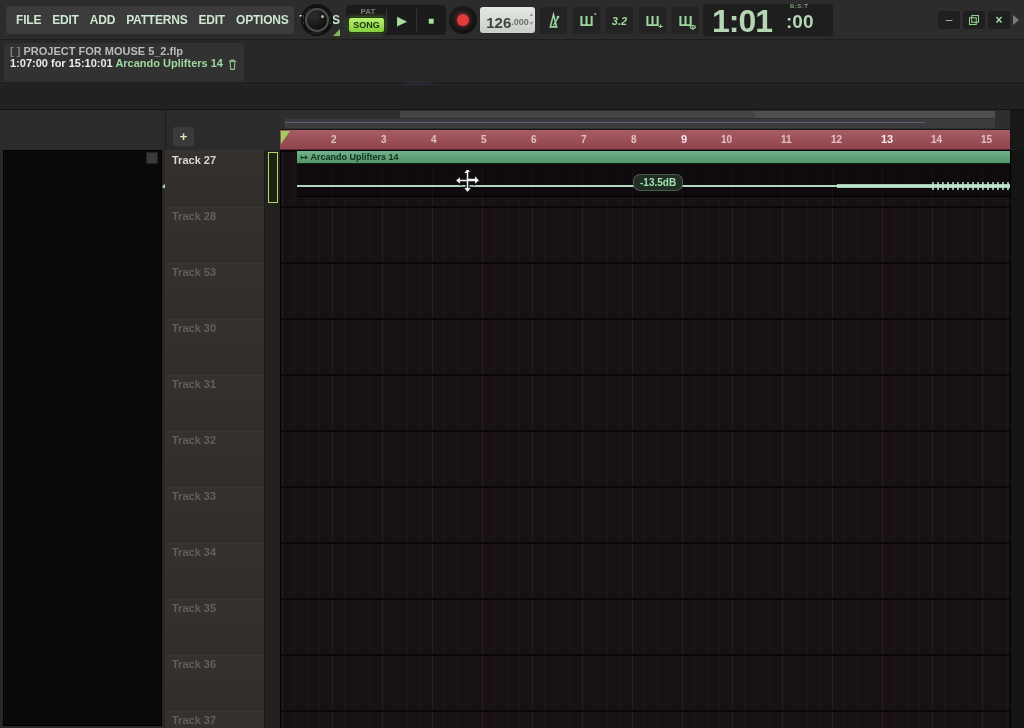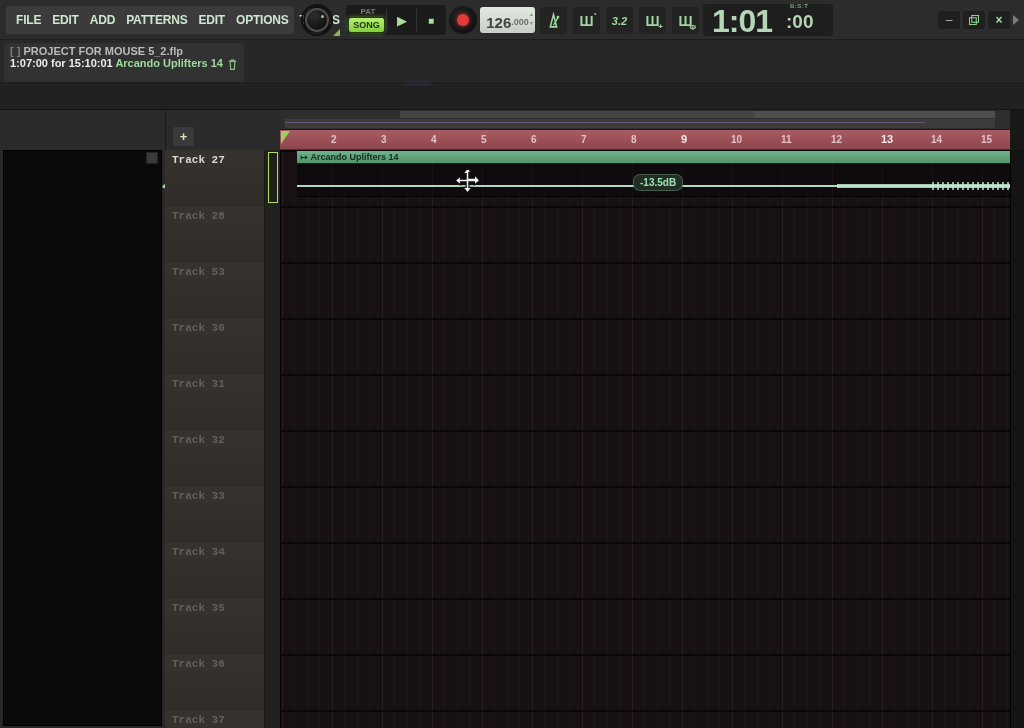--- a/index.html
+++ b/index.html
@@ -77,21 +77,21 @@
   #overview .seg { position:absolute; background:#454545; }
   #ruler { position:absolute; left:280px; top:130px; width:730px; height:20px; background:linear-gradient(#a95c63,#8e454d); border-bottom:1px solid #56292e; overflow:hidden; }
   .bar-num { position:absolute; top:4px; font-size:10px; color:#e2c1c5; font-weight:bold; }
   .bar-num.b { font-size:11px; color:#f6e9ea; top:3px; }
   #playFlag { position:absolute; left:281px; top:131px; width:0; height:0; border-top:13px solid #9ecf5f; border-right:9px solid transparent; }
   #cornerBtns { position:absolute; left:1010px; top:110px; width:14px; height:40px; background:#181818; }
   #vscroll { position:absolute; left:1010px; top:150px; width:14px; height:578px; background:#141414; border-left:1px solid #000; }
 
   
   #trackPanel { position:absolute; left:165px; top:150px; width:115px; height:578px; background:#33302e; }
-  .track-row { position:absolute; left:0; width:115px; height:56px; border-bottom:1px solid #2a2725; background:linear-gradient(#36332f,#302d2a);font-family:Liberation Mono, monospace; }
+  .track-row { position:absolute; left:0; width:115px; height:56px; border-bottom:1px solid #2a2725; background:linear-gradient(#36332f,#302d2a); }
   .track-row .nm { position:absolute; left:7px; top:4px; font-size:11px; font-weight:bold; color:#62605a; }
   .track-row.on .nm { color:#d8d8d4; }
   .led { position:absolute; left:250px; top:40px; width:14px; height:14px; border-radius:50%; background:#161616; border:1px solid #3e3c38; }
   .led i { position:absolute; left:3px; top:3px; width:6px; height:6px; border-radius:50%; background:#c9a2b8; }
   #trackStrip { position:absolute; left:264px; top:150px; width:16px; height:578px; background:#232120; border-left:1px solid #1b1918; }
   #selStrip { position:absolute; left:268px; top:152px; width:10px; height:51px; background:#1d2014; border:1px solid #b4d868; }
   #grid { position:absolute; left:280px; top:150px; width:730px; height:578px;
     background:
       repeating-linear-gradient(180deg, #0a0708 0 2px, transparent 2px 56px),
       repeating-linear-gradient(90deg, #2a1d1f 0 1px, transparent 1px 50px),
@@ -539,21 +539,21 @@
 
   <div id="ruler">
     <span class="bar-num" style="left:51px">2</span>
     <span class="bar-num" style="left:101px">3</span>
     <span class="bar-num" style="left:151px">4</span>
     <span class="bar-num" style="left:201px">5</span>
     <span class="bar-num" style="left:251px">6</span>
     <span class="bar-num" style="left:301px">7</span>
     <span class="bar-num" style="left:351px">8</span>
     <span class="bar-num b" style="left:401px">9</span>
-    <span class="bar-num" style="left:451px">10</span>
+    <span class="bar-num" style="left:441px">10</span>
     <span class="bar-num" style="left:501px">11</span>
     <span class="bar-num" style="left:551px">12</span>
     <span class="bar-num b" style="left:601px">13</span>
     <span class="bar-num" style="left:651px">14</span>
     <span class="bar-num" style="left:701px">15</span>
   </div>
   <div id="playFlag"></div>
 
   <div id="trackPanel">
     <div class="track-row on" style="top:0px">

